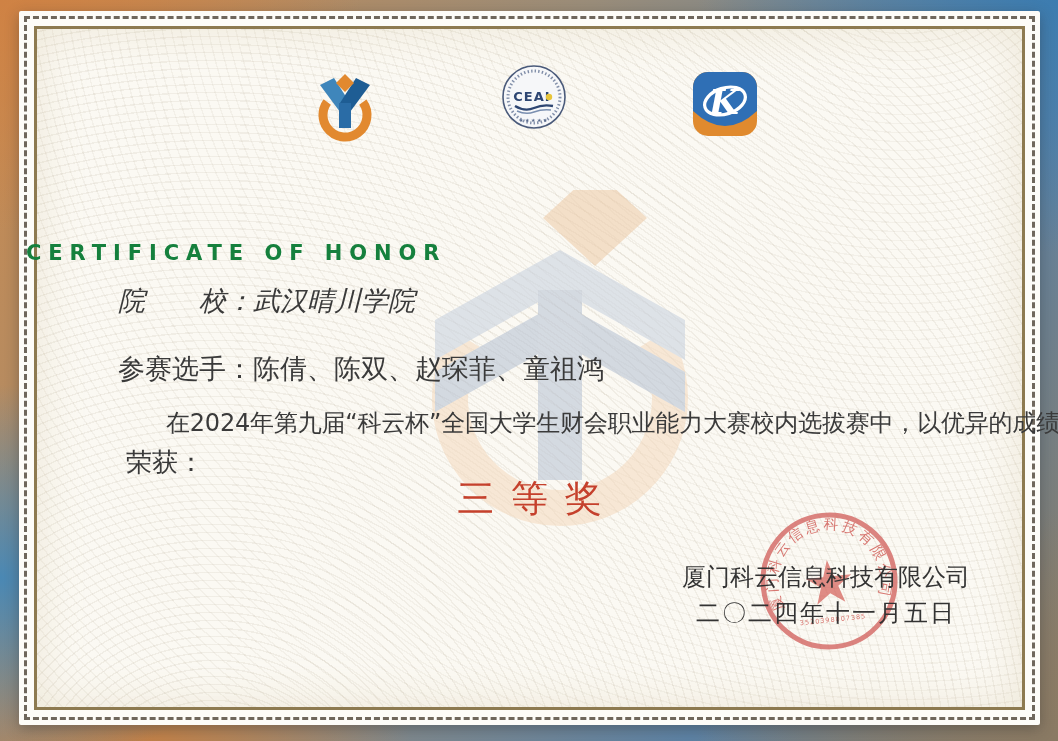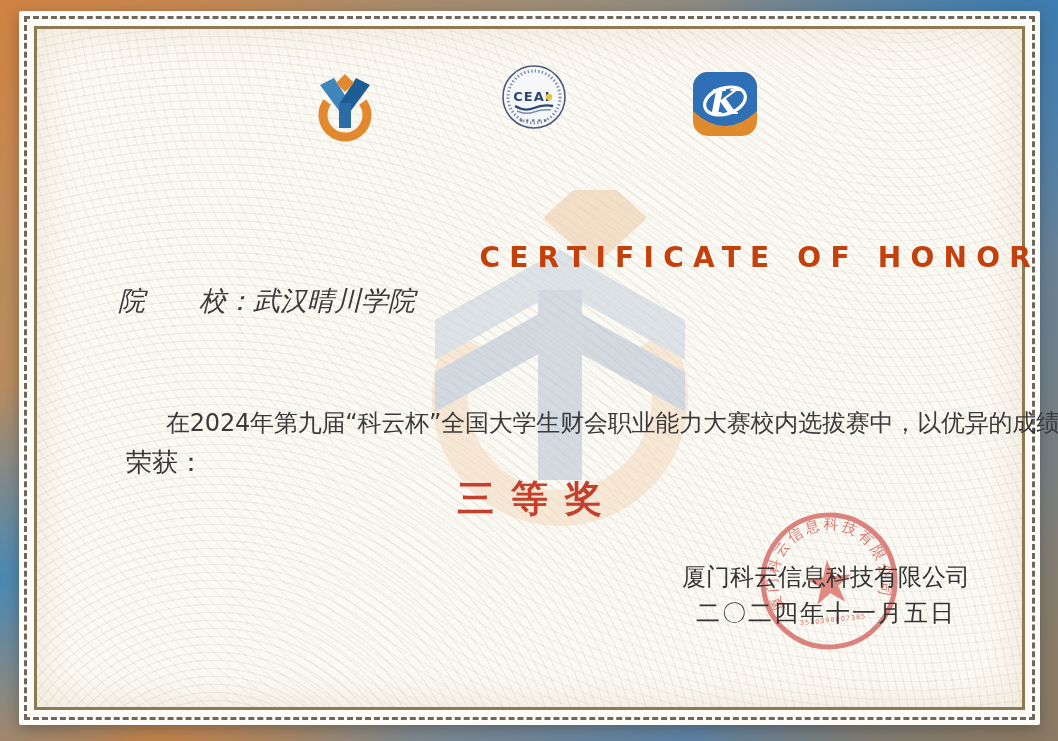--- a/index.html
+++ b/index.html
@@ -34,33 +34,33 @@
   .logo-left{left:291px;top:62px;}
   .logo-seal{left:481px;top:52px;width:68px;height:68px;}
   .logo-right{left:671px;top:58px;}
   .title{
     left:0;right:0;top:152px;text-align:center;
     font-family:"DejaVu Serif","Liberation Serif",serif;
     font-size:60px;font-weight:700;letter-spacing:.30em;padding-left:.30em;
     color:#c43a2b;line-height:1.1;
   }
   .subtitle{
-    left:0;right:0;top:230px;text-align:right;
-    font-size:28px;font-weight:600;letter-spacing:.33em;padding-left:.33em;
-    color:#c2410c;
+    left:0;right:0;top:230px;text-align:left;
+    font-size:21px;font-weight:600;letter-spacing:.33em;padding-left:.33em;
+    color:#15803d;
   }
   .line{color:#3a3a3a;}
   .school{left:99px;top:272px;font-size:27px;font-style:italic;}
   .contestants{left:99px;top:340px;font-size:27px;}
   .achieve{left:99px;top:396px;font-size:24px;white-space:nowrap;text-indent:48px;letter-spacing:-.2px;}
   .award-intro{left:107px;top:434px;font-size:26px;}
   .award{
     left:0;right:0;top:463px;text-align:center;
     font-family:"DejaVu Serif","Liberation Serif",serif;
-    font-size:37px;font-weight:700;letter-spacing:.45em;padding-left:.45em;
+    font-size:37px;font-weight:400;letter-spacing:.45em;padding-left:.45em;
     color:#c5402c;
   }
   .closing{left:148px;top:532px;font-size:26px;}
   .footer{right:56px;top:548px;width:316px;text-align:center;color:#333;z-index:3;}
   .issuer{font-size:24px;line-height:36px;}
   .issue-date{font-size:24px;line-height:36px;letter-spacing:2px;}
   .stamp{left:735px;top:495px;width:150px;height:150px;opacity:.82;transform:rotate(-6deg);z-index:2;}
   .z-text{z-index:3;}
 </style>
 </head>
@@ -103,20 +103,23 @@
       <ellipse cx="35" cy="32" rx="21" ry="13" fill="none" stroke="#ffffff" stroke-width="3.2" transform="rotate(-18 35 32)"></ellipse>
       <text x="34" y="45" font-size="34" font-weight="bold" font-style="italic" text-anchor="middle" fill="#ffffff" font-family="'DejaVu Serif',serif">K</text>
     </svg>
 
     <div class="abs subtitle z-text">CERTIFICATE OF HONOR</div>
 
     <div class="abs line school z-text">
       <span>院　　校：</span><span>武汉晴川学院</span>
     </div>
 
+    <div class="abs line contestants z-text">
+      <span>参赛选手：</span><span>陈倩、陈双、赵琛菲、童祖鸿</span>
+    </div>
 
     <div class="abs line achieve z-text">在2024年第九届“科云杯”全国大学生财会职业能力大赛校内选拔赛中，以优异的成绩，</div>
     <div class="abs line award-intro z-text">荣获：</div>
     <div class="abs award z-text">三等奖</div>
 
     <svg class="abs stamp" viewBox="0 0 150 150" aria-hidden="true">
       <circle cx="75" cy="75" r="66" fill="none" stroke="#d46a66" stroke-width="5"></circle>
       <polygon transform="translate(75,78)" fill="#d25a54" opacity=".85" points="0,-24 5.4,-7.4 22.8,-7.4 8.7,2.8 14.1,19.4 0,9.2 -14.1,19.4 -8.7,2.8 -22.8,-7.4 -5.4,-7.4"></polygon>
       <defs>
         <path id="stamp-arc" d="M 30,101 A 52,52 0 1 1 120,101" fill="none"></path>

